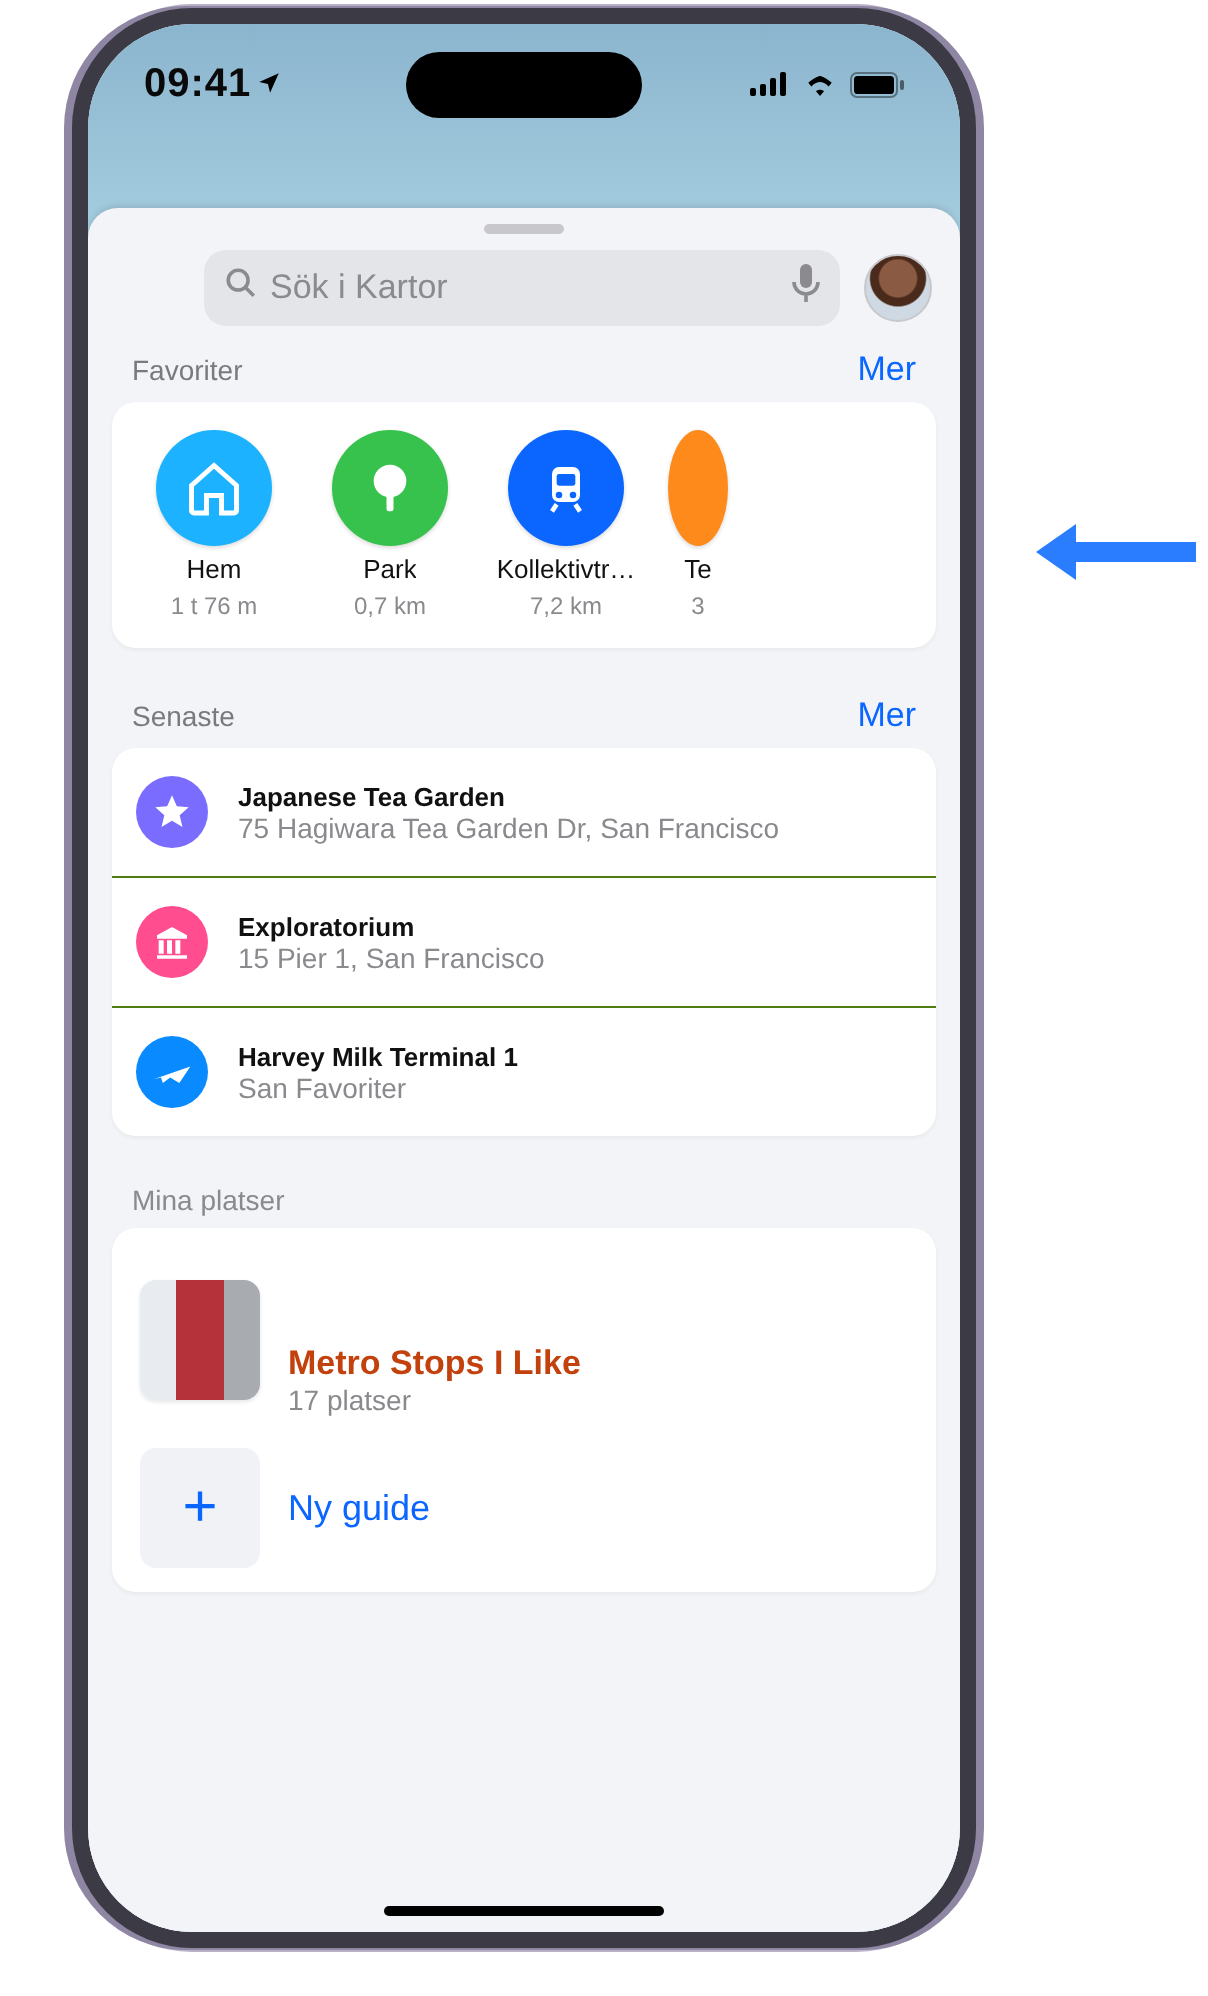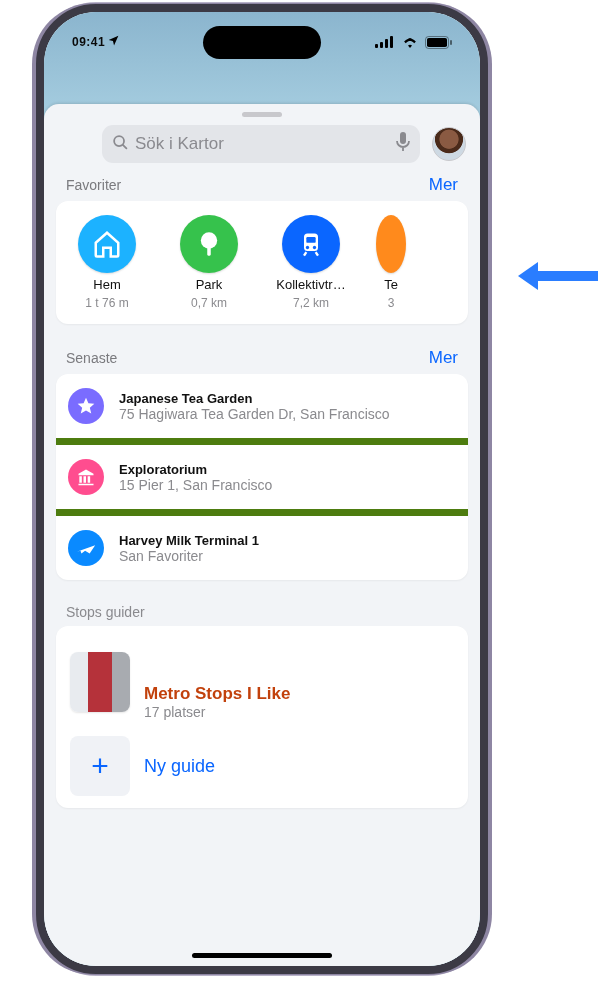--- a/index.html
+++ b/index.html
@@ -59,21 +59,21 @@
       position: absolute;
       top: 0; left: 0; right: 0;
       height: 54px;
       display: flex; justify-content: space-between;
       align-items: center;
       padding: 0 28px;
       padding-top: 6px;
       z-index: 9;
       font-weight: 600;
     }
-    .sb-time { font-size: 12px; letter-spacing: 0.5px; color: #0a0a0a; display: flex; gap: 2px; align-items: center;}
+    .sb-time { font-size: 20px; letter-spacing: 0.5px; color: #0a0a0a; display: flex; gap: 2px; align-items: center;}
     .sb-right { display: flex; gap: 6px; align-items: center; }
     .sb-signal, .sb-wifi, .sb-battery { display: inline-flex; }
     .sb-signal svg, .sb-wifi svg, .sb-battery svg { display: block; }
     .sheet {
       position: absolute;
       left: 0; right: 0; top: 92px; bottom: 0;
       background: #f2f4f7;
       border-radius: 15px 15px 0 0;
       box-shadow: 0 -1px 3px rgba(0,0,0,0.12);
       padding-top: 8px;
@@ -129,21 +129,21 @@
     .card {
       background: #fff;
       border-radius: 12px;
       margin: 0 12px 24px;
       box-shadow: 0 1px 2px rgba(0,0,0,0.05);
     }
     .favs-scroll {
       display: flex;
       overflow: hidden;
       padding: 14px 4px 14px 8px;
-      gap: 16px;
+      gap: 2px;
     }
     .fav {
       flex: 0 0 86px;
       display: flex;
       flex-direction: column;
       align-items: center;
       gap: 4px;
     }
     .fav-circle {
       width: 58px; height: 58px;
@@ -158,21 +158,21 @@
     .c-brown { background: #a87a3e; }
     .c-green { background: #36c24c; }
     .c-train { background: #0a66ff; }
     .c-orange { background: #ff8a1c; }
     .recents .row {
       display: flex;
       align-items: center;
       gap: 15px;
       padding: 14px 12px;
     }
-    .recents .row + .row { border-top: 7px solid #4d7c0f; }
+    .recents .row + .row { border-top: 1px solid #4d7c0f; }
     .r-circle {
       width: 36px; height: 36px;
       border-radius: 50%;
       display: flex; align-items: center; justify-content: center;
       flex: none;
       color: #fff;
     }
     .r-purple { background: #7a6cff; }
     .r-pink { background: #ff4d8f; }
     .r-takeoff { background: #0a8aff; }
@@ -362,21 +362,21 @@
               </svg>
           </div>
           <div class="r-text">
             <div class="r-title">Harvey Milk Terminal 1</div>
             <div class="r-sub">San Favoriter</div>
           </div>
         </div>
       </div>
 
       <div class="section-header">
-        <span class="section-title guides">Stops guider</span>
+        <span class="section-title guides">Mina platser</span>
       </div>
       <div class="card guides-card">
         <div class="guide-row">
           <div class="guide-thumb"></div>
           <div class="r-text">
             <div class="g-title">Metro Stops I Like</div>
             <div class="g-sub">17 platser</div>
           </div>
         </div>
         <div class="new-guide-row">

